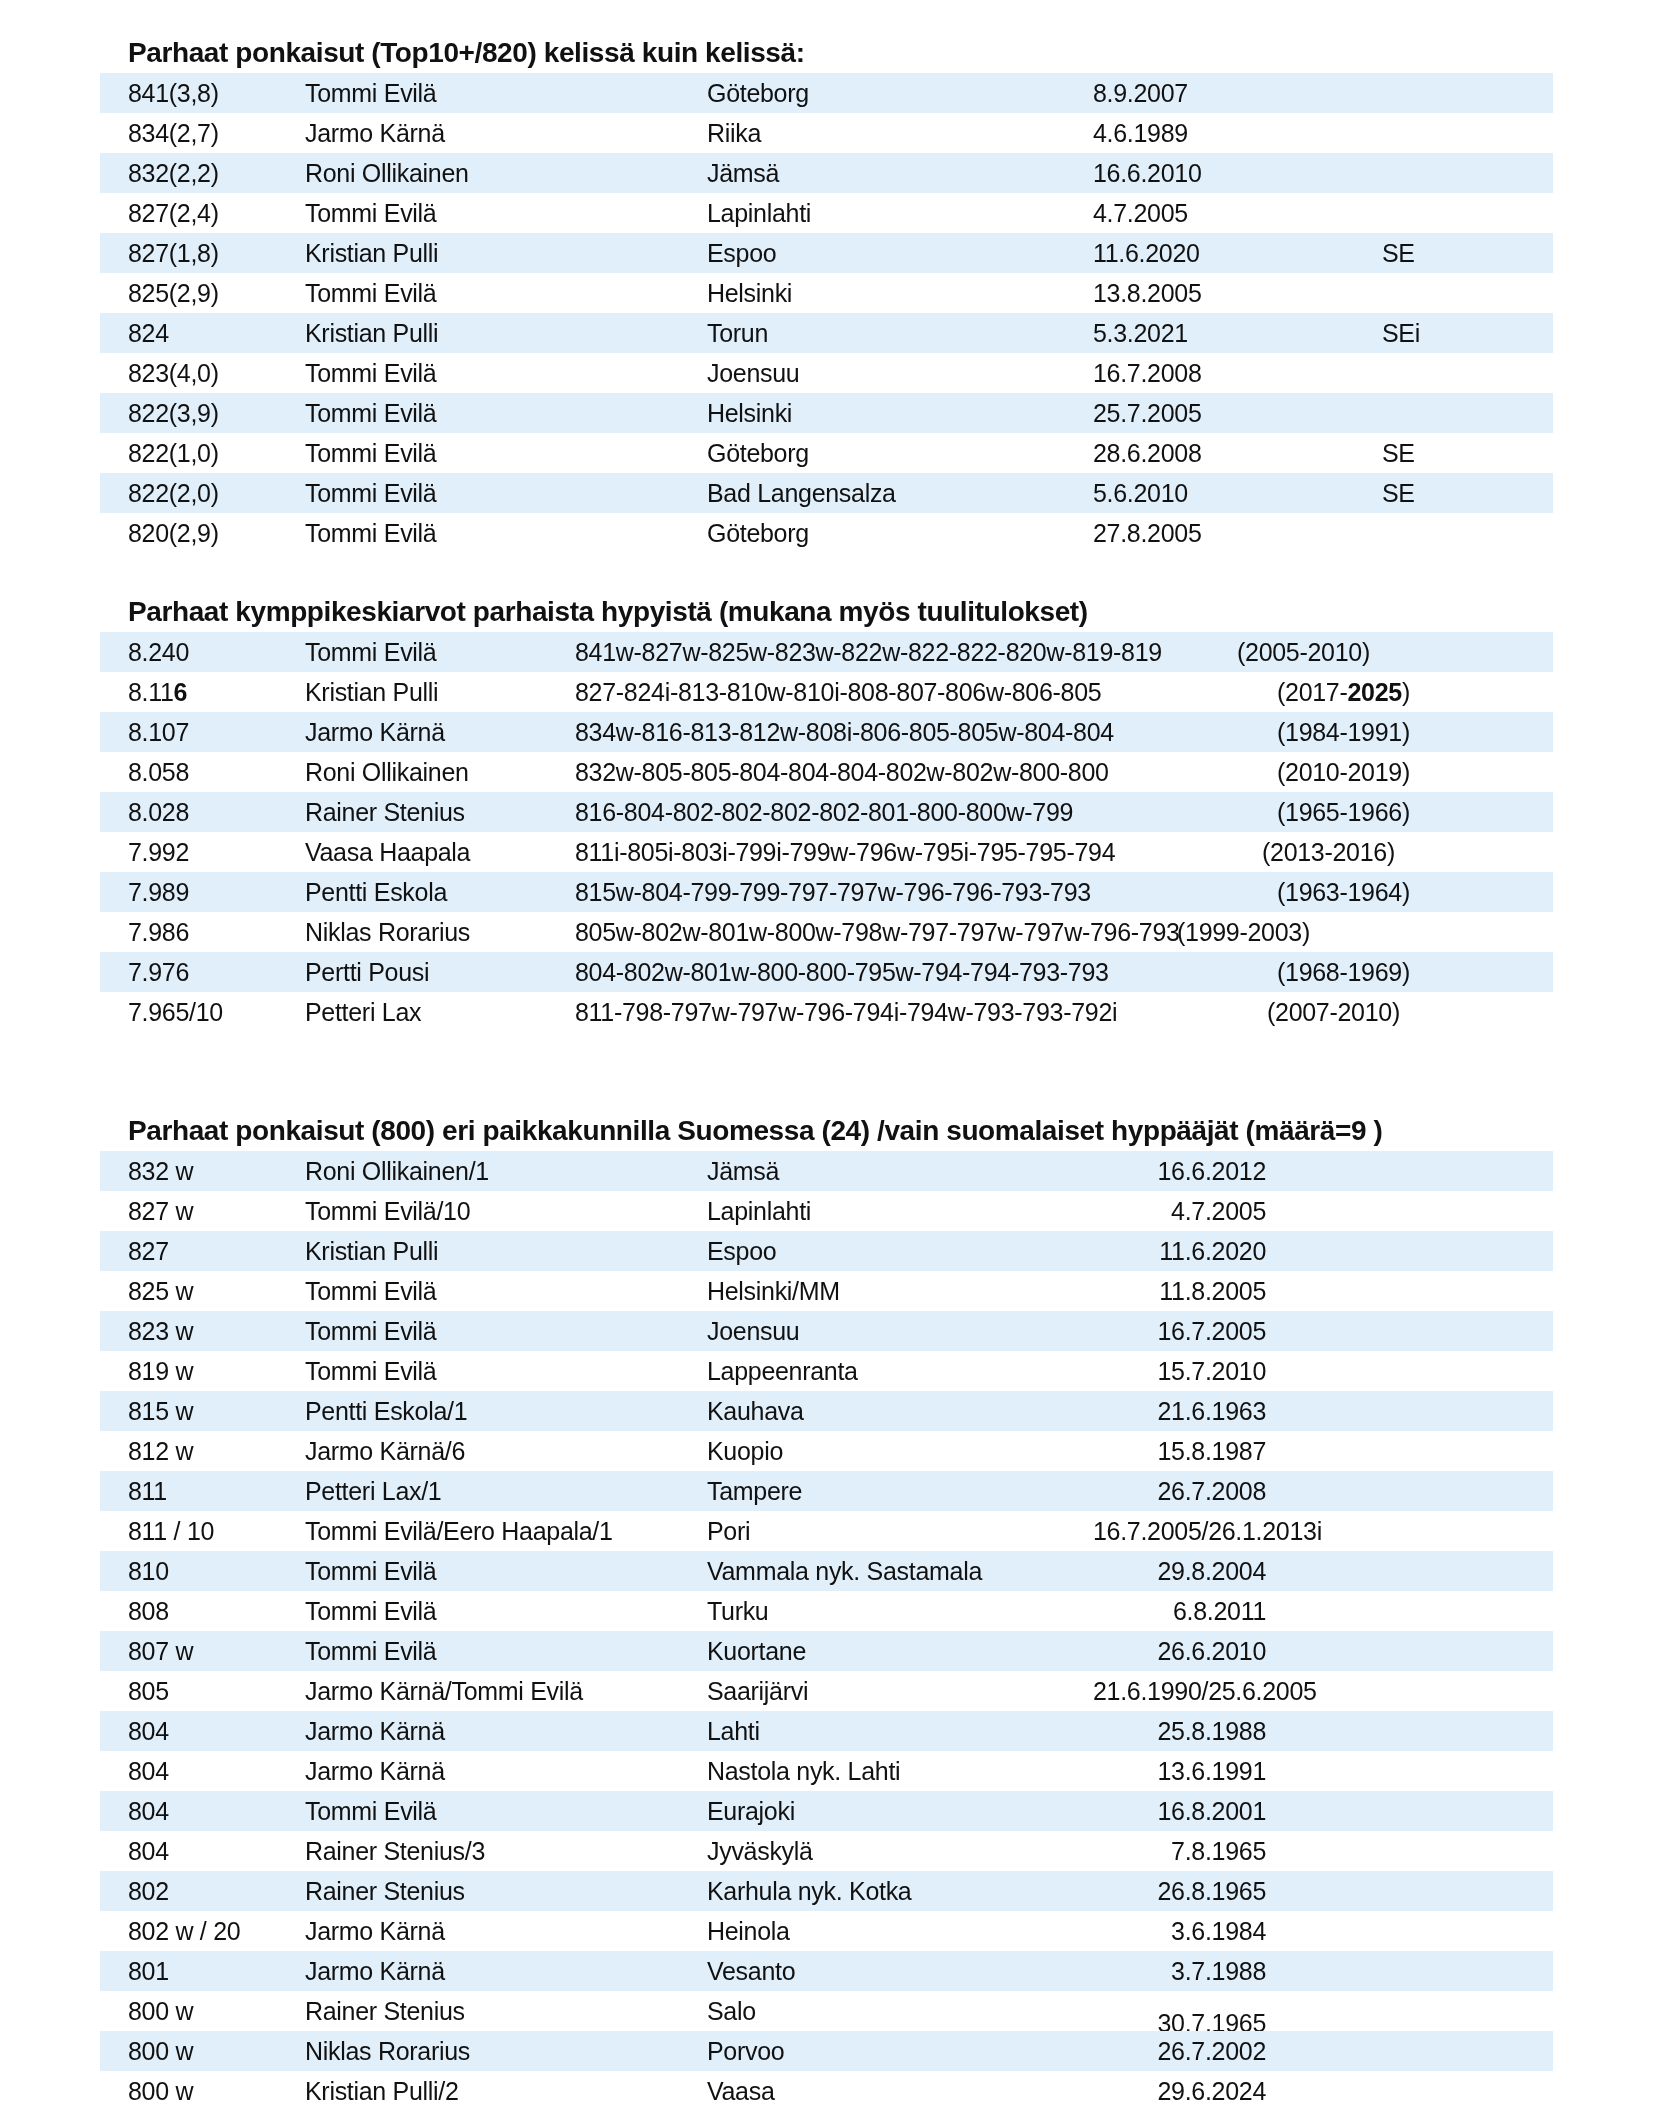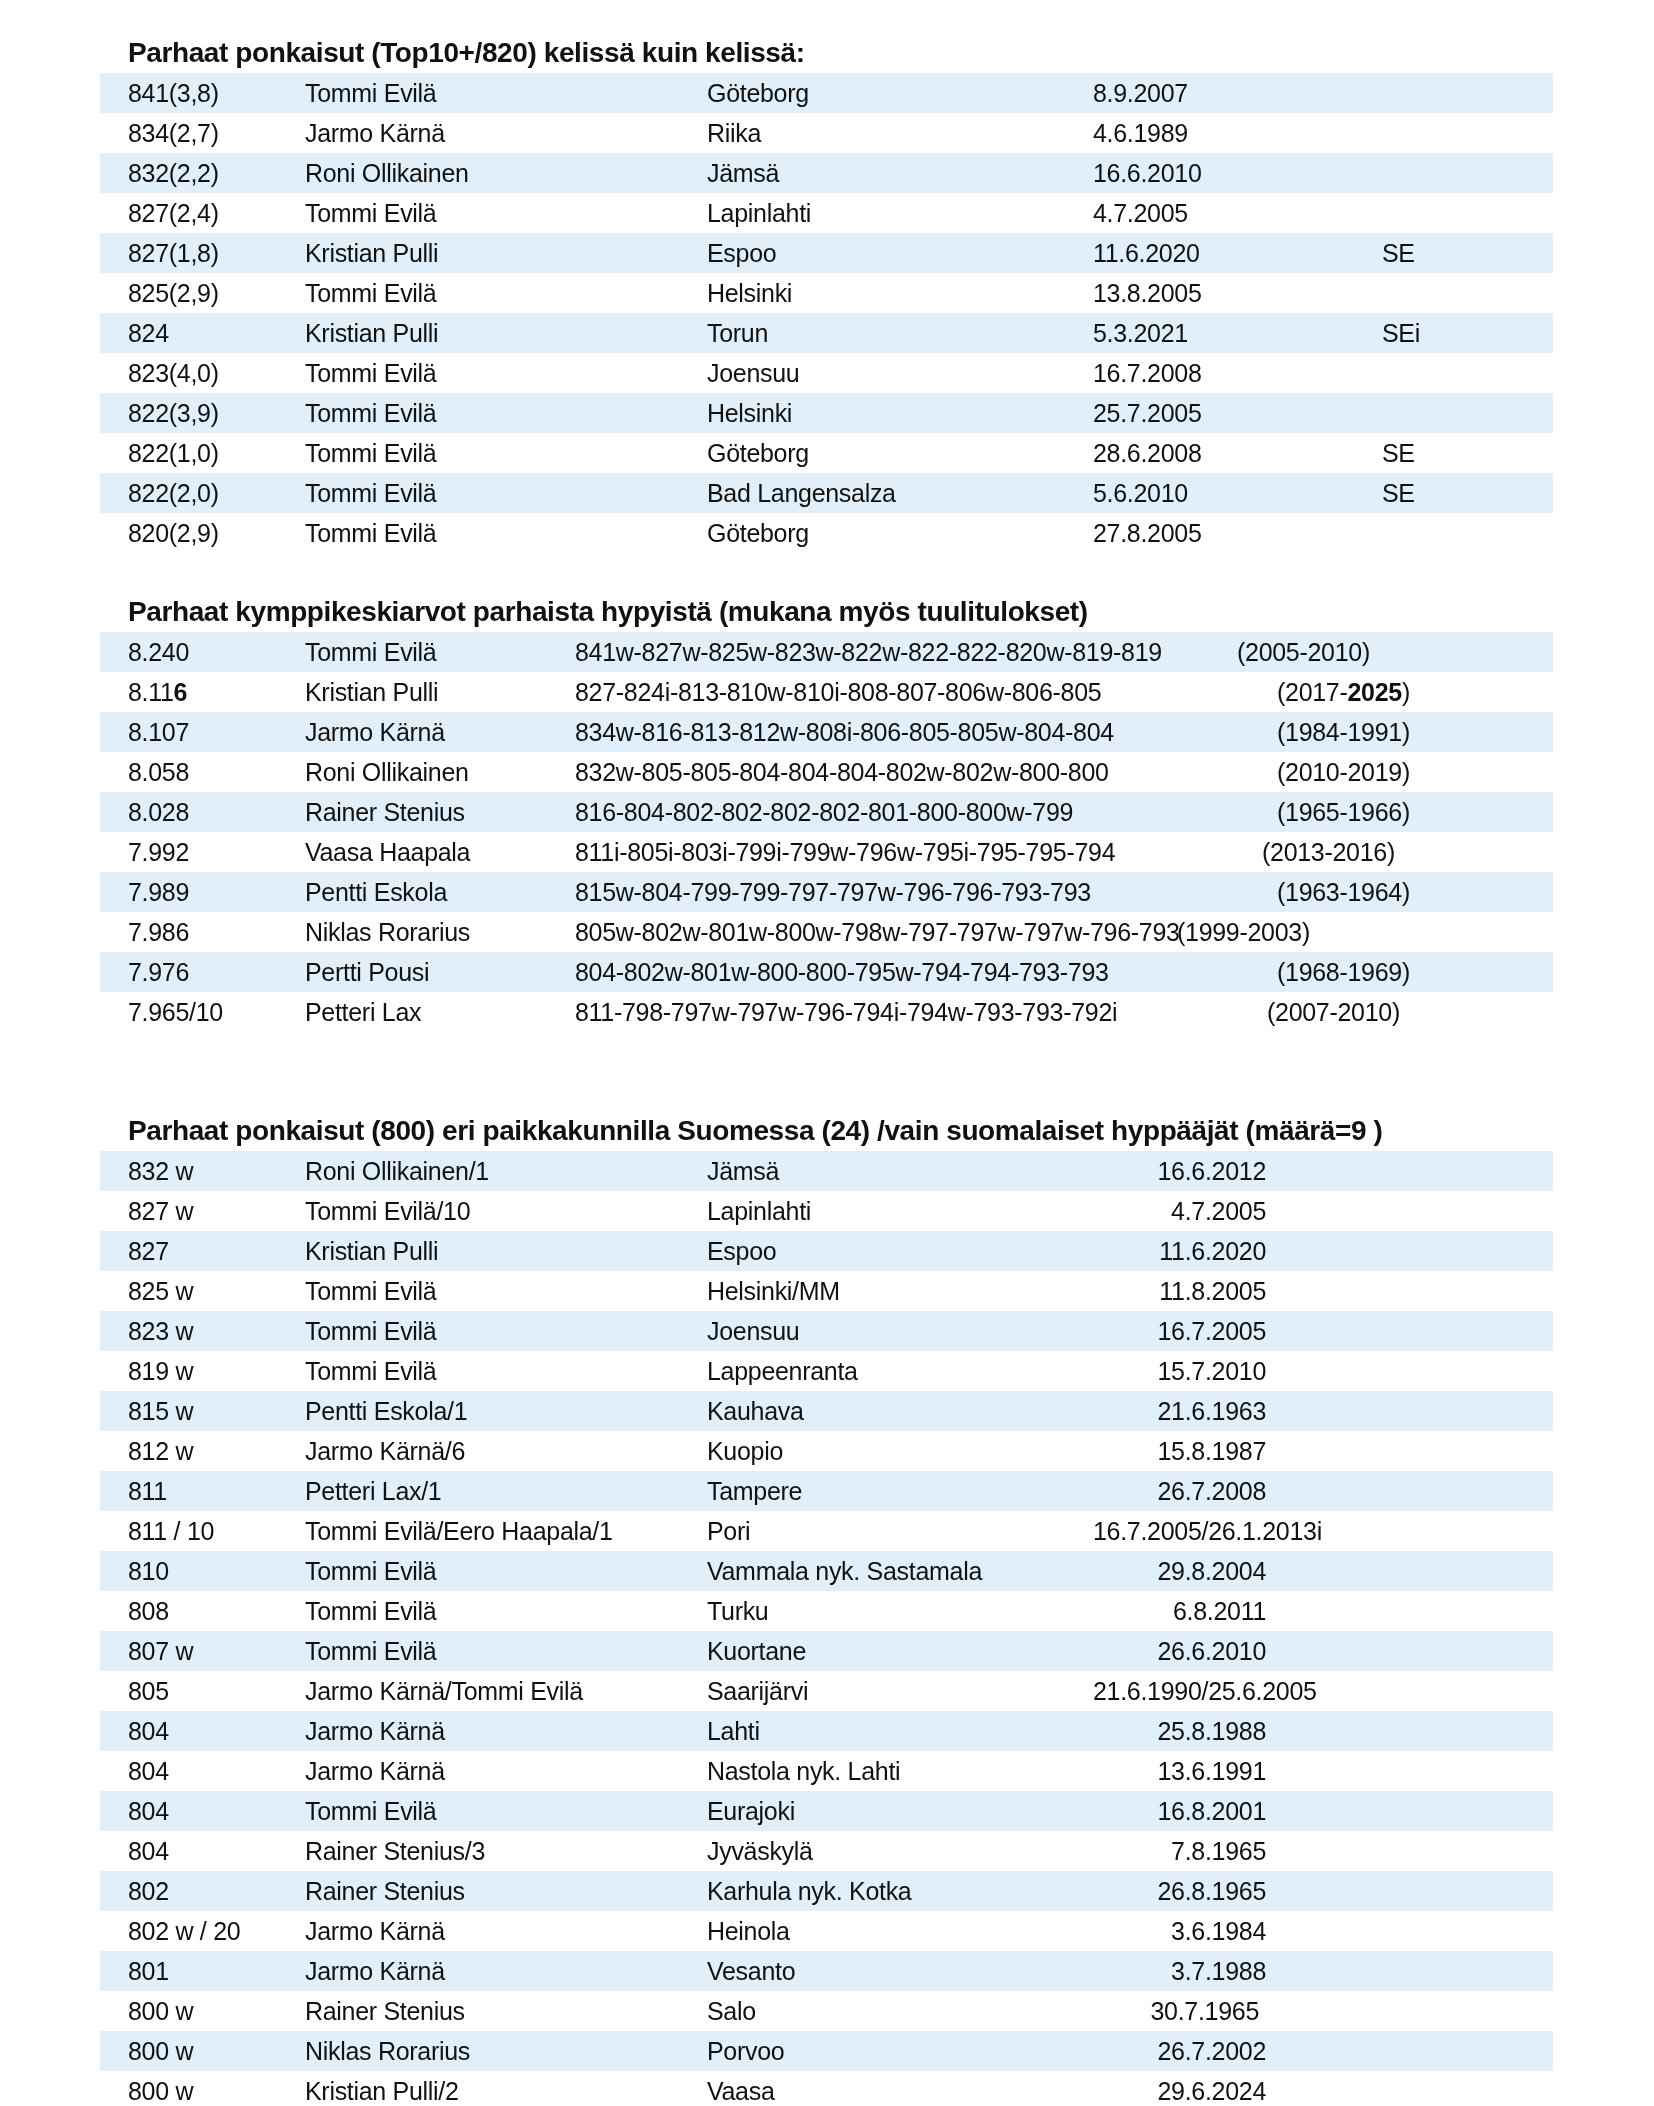--- a/index.html
+++ b/index.html
@@ -298,21 +298,21 @@
       <div class="row alt">
         <span style="left: 28px;">801</span>
         <span style="left: 205px;">Jarmo Kärnä</span>
         <span style="left: 607px;">Vesanto</span>
         <span style="right: 287px;">3.7.1988</span>
       </div>
       <div class="row">
         <span style="left: 28px;">800 w</span>
         <span style="left: 205px;">Rainer Stenius</span>
         <span style="left: 607px;">Salo</span>
-        <span style="right: 294px;">30.7.1965</span>
+        <span style="right: 287px; margin-top: 12px;">30.7.1965</span>
       </div>
       <div class="row alt">
         <span style="left: 28px;">800 w</span>
         <span style="left: 205px;">Niklas Rorarius</span>
         <span style="left: 607px;">Porvoo</span>
         <span style="right: 287px;">26.7.2002</span>
       </div>
       <div class="row">
         <span style="left: 28px;">800 w</span>
         <span style="left: 205px;">Kristian Pulli/2</span>

